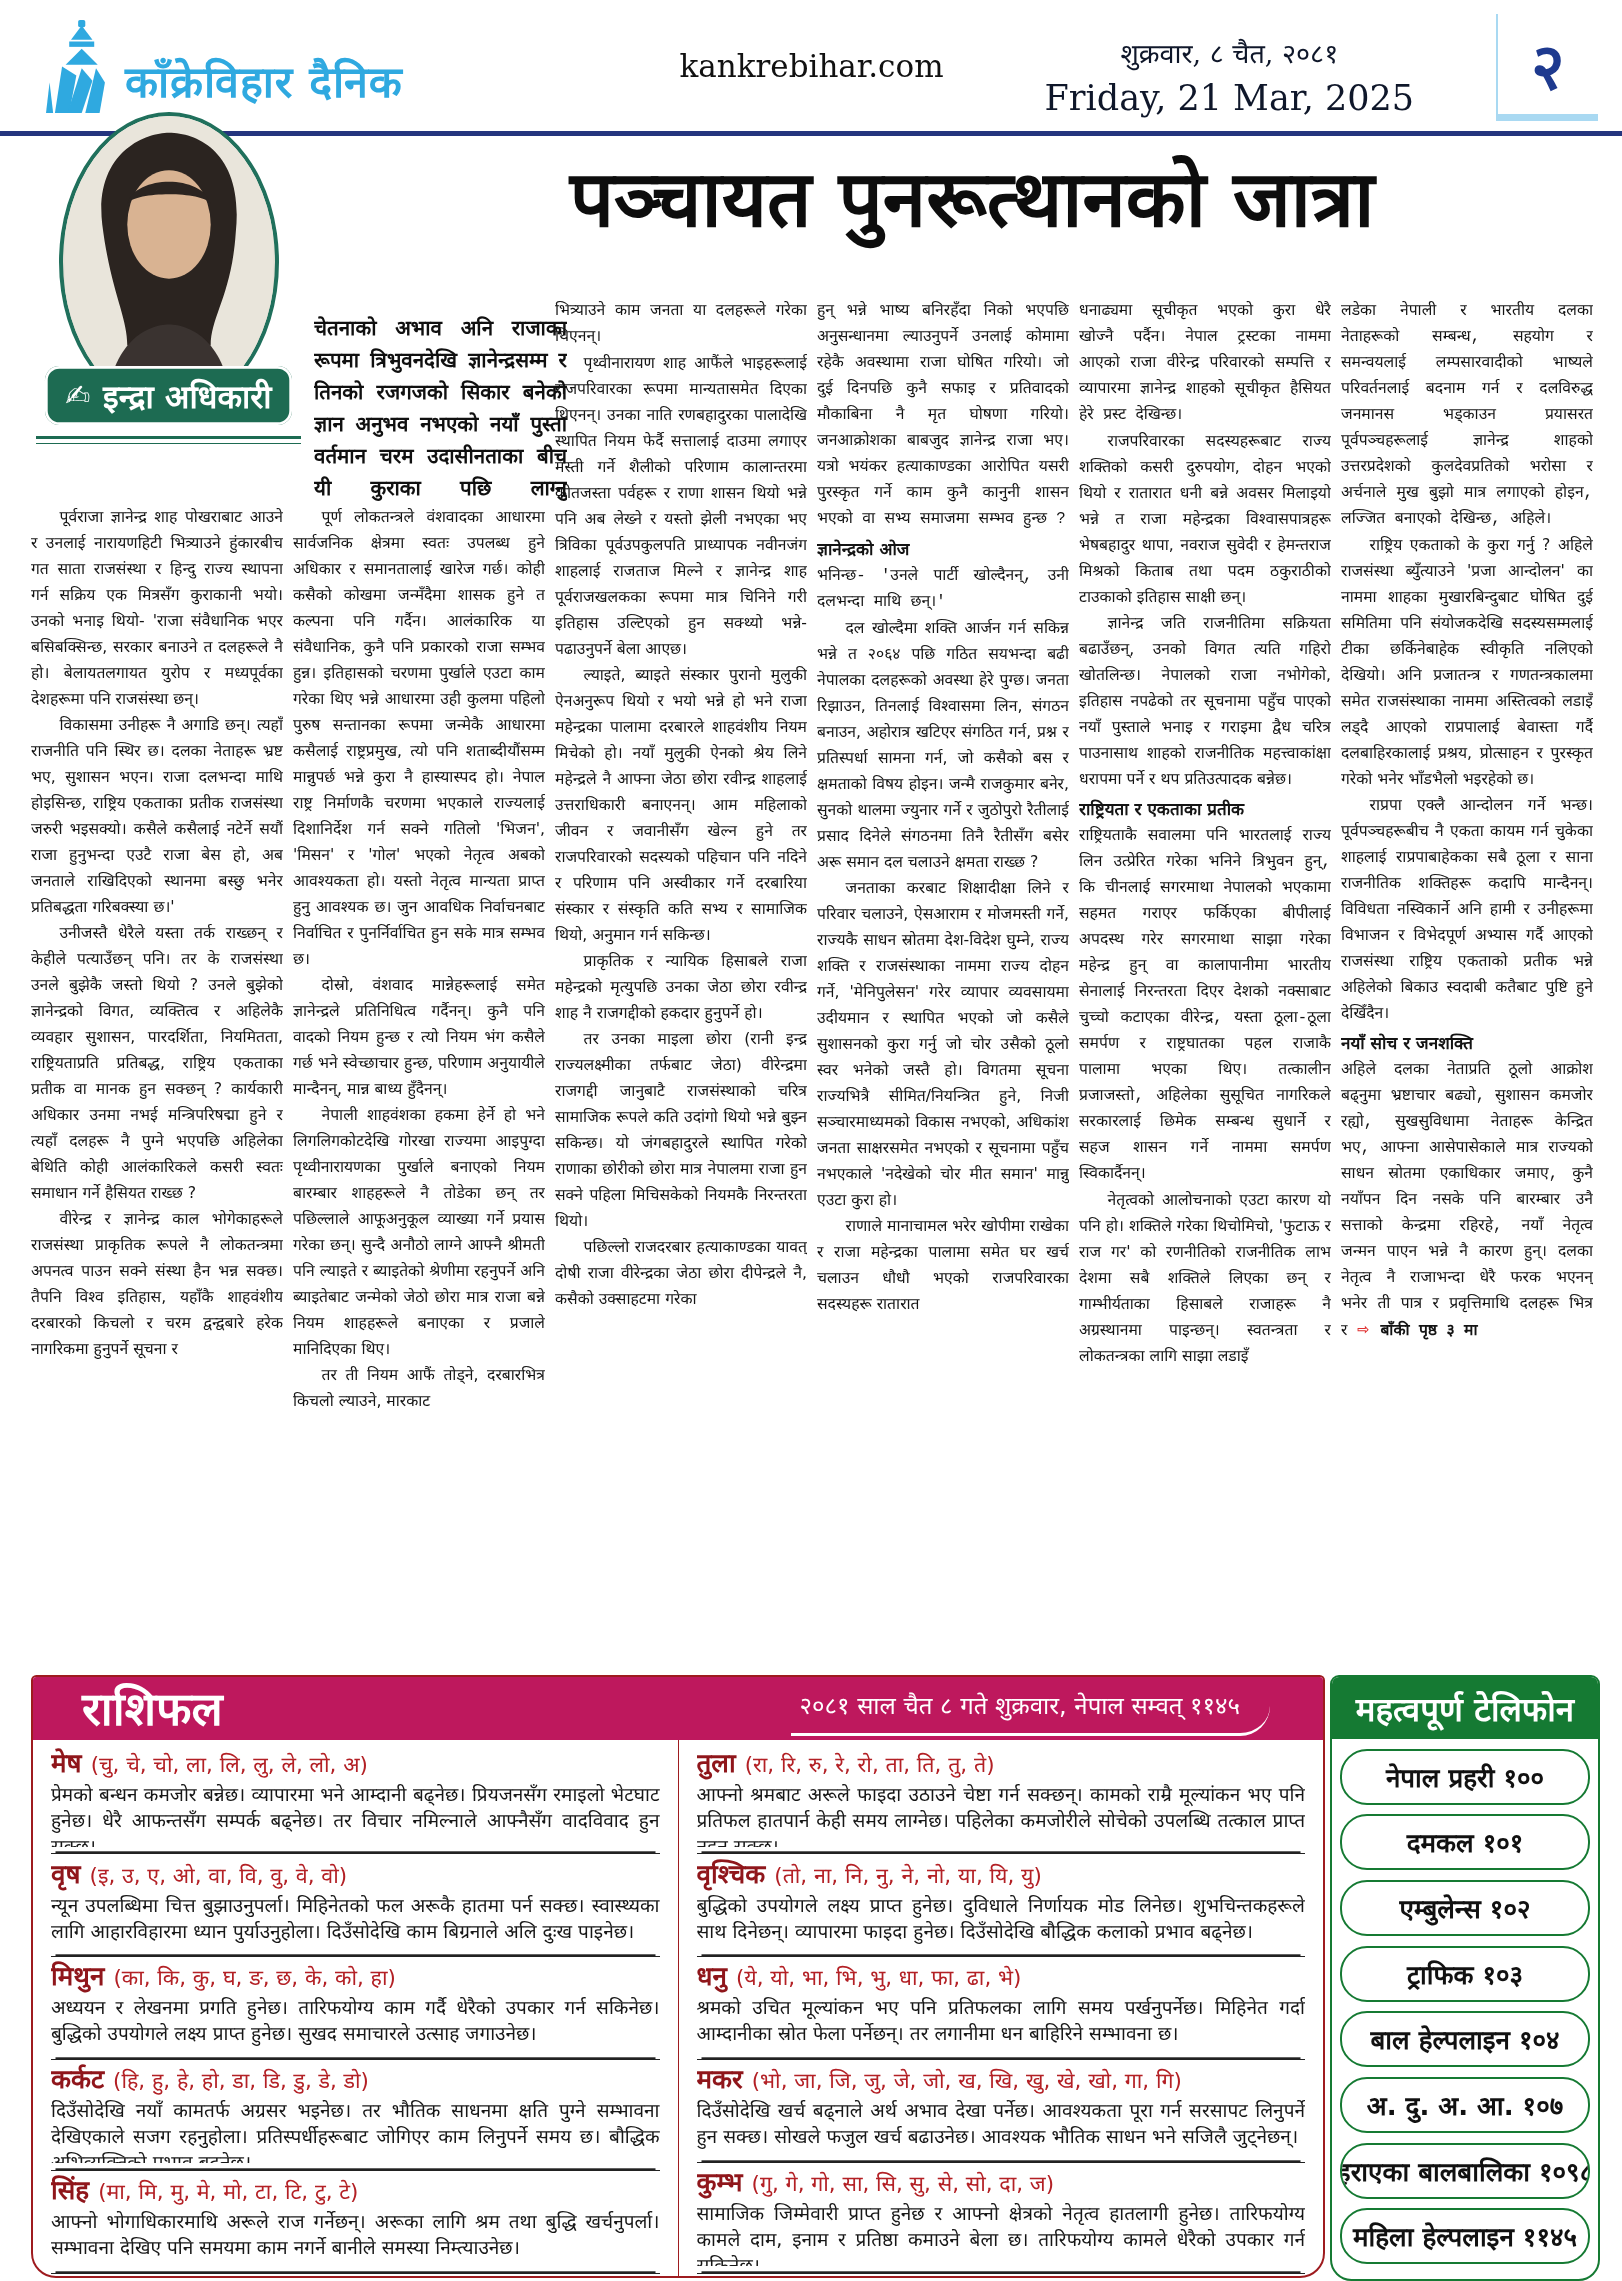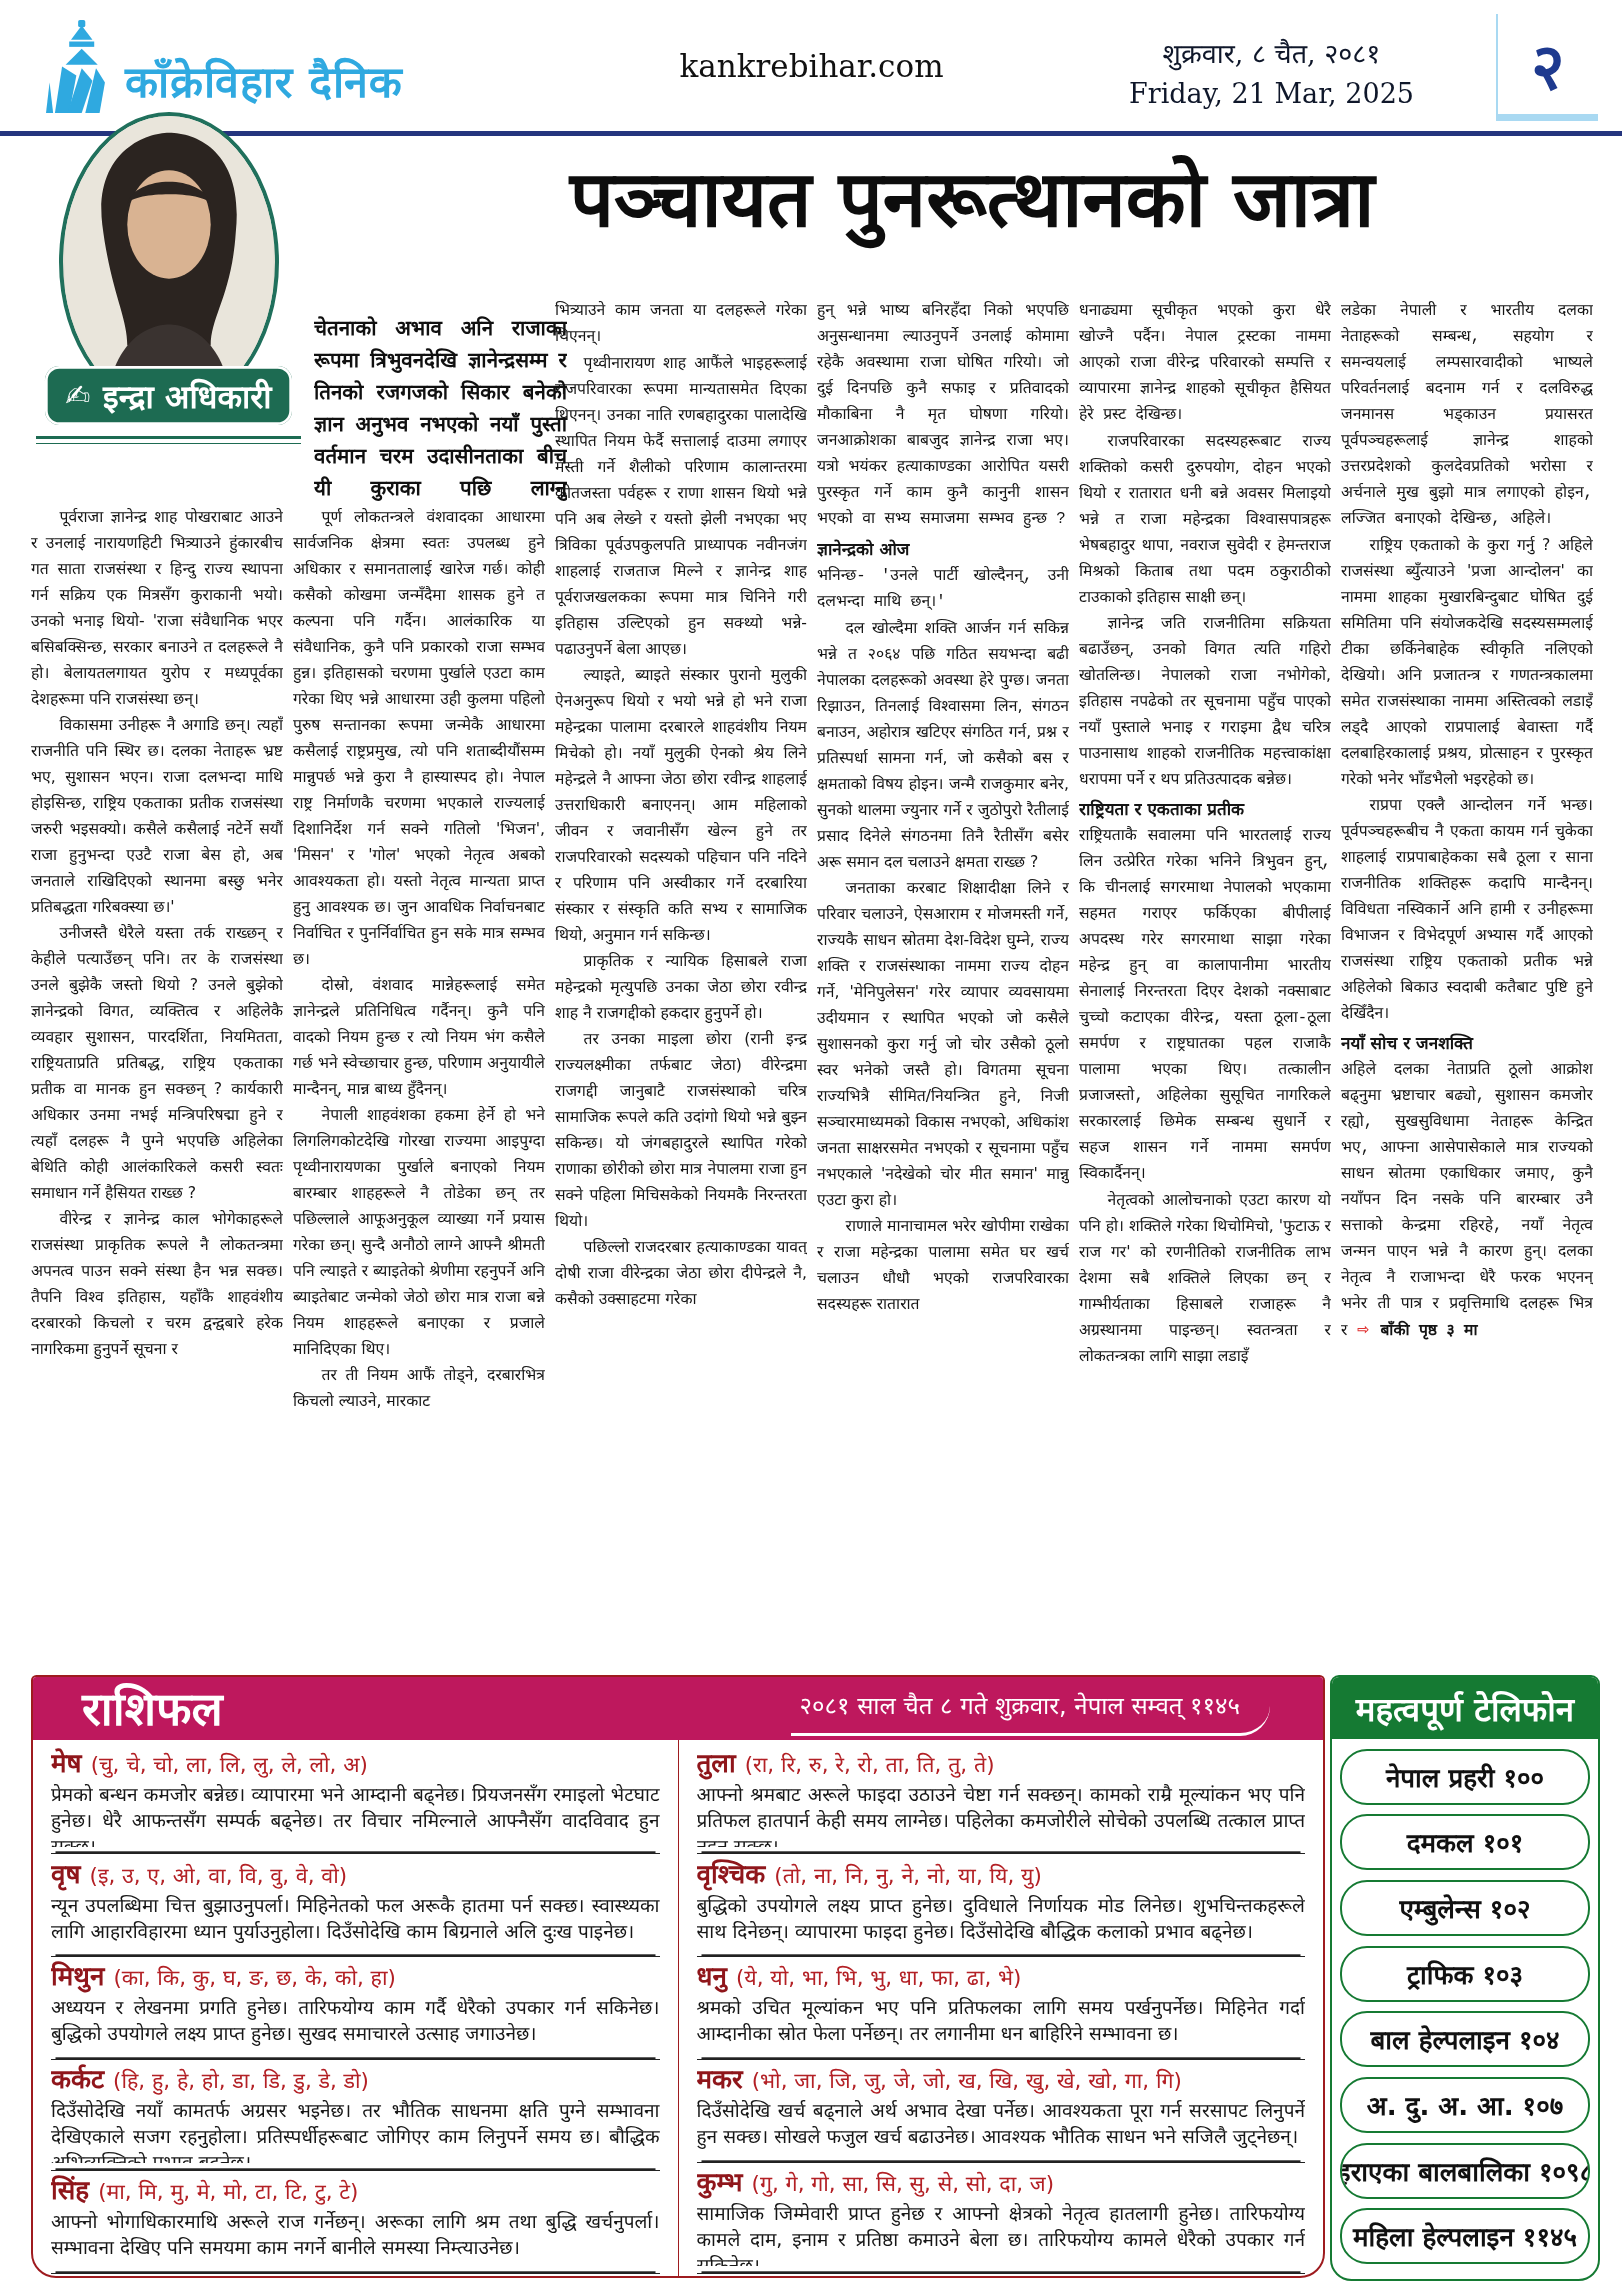--- a/index.html
+++ b/index.html
@@ -7,21 +7,21 @@
         font-family:"DejaVu Sans",sans-serif;color:#141414;}
   
   .brand{position:absolute;left:46px;top:19.6px;display:flex;align-items:flex-end;gap:4px;}
   .brand-icon{width:75px;height:93px;flex:0 0 auto;}
   .brand-name{font-size:43px;font-weight:700;color:#2FA9E0;line-height:1;padding-bottom:9px;letter-spacing:0.9px;}
   .website{position:absolute;left:0;right:0;top:48px;text-align:center;
            font-family:"DejaVu Serif",serif;font-size:31px;color:#111;}
   .dates{position:absolute;right:209px;top:34px;text-align:center;
          font-family:"DejaVu Serif",serif;color:#0f172a;}
   .date-np{font-size:27px;}
-  .date-en{font-size:27px;margin-top:7.1px;}
+  .date-en{font-size:35px;margin-top:7.1px;}
   .pageno{position:absolute;right:25px;top:14.3px;width:100px;height:100px;
           display:flex;align-items:center;justify-content:center;
           font-size:64px;font-weight:700;color:#1E3A8F;
           border-left:2.7px solid #A9D9F2;border-bottom:7.1px solid #A9D9F2;}
   .header-rule{position:absolute;left:0;top:131px;width:100%;height:5.3px;background:#24357E;}
   
   .headline{position:absolute;left:348px;top:105px;width:1248px;text-align:center;
             font-size:78px;font-weight:800;color:#0d0d0d;line-height:1.1;}
   .author{position:absolute;left:34px;top:112px;width:269px;}
   .photo-wrap{width:212px;height:292px;margin:0 auto;border-radius:50%;

